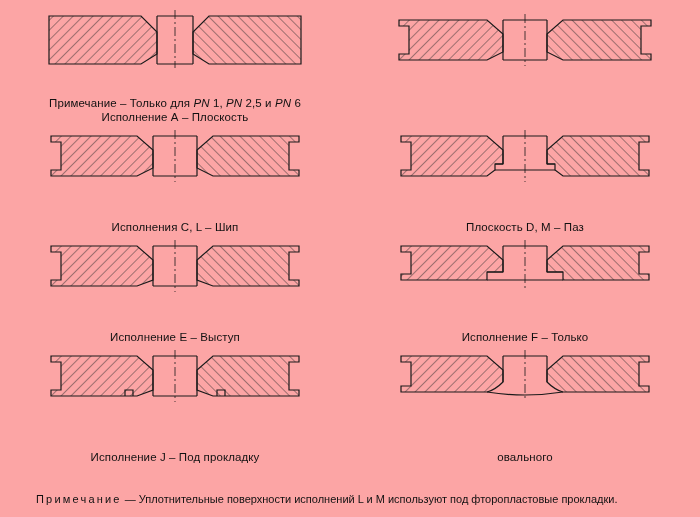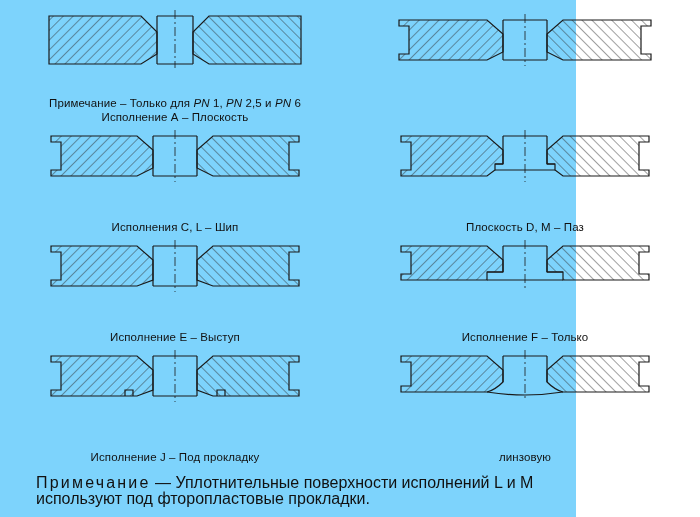--- a/index.html
+++ b/index.html
@@ -10,23 +10,23 @@
   body {
     width: 700px;
     height: 517px;
     font-family: "Liberation Sans", sans-serif;
     color: #1a1a1a;
     position: relative;
     overflow: hidden;
   }
   #sheet {
     position: relative;
-    width: 576px;
+    width: 700px;
     height: 517px;
-    background: #7dd3fc;
+    background: #fca5a5;
   }
   .grid {
     position: absolute;
     left: 0;
     top: 8px;
     width: 700px;
     display: grid;
     grid-template-columns: 350px 350px;
     grid-template-rows: 118px 110px 110px 120px;
   }
@@ -51,21 +51,21 @@
     position: absolute;
     left: 0;
     right: 0;
     bottom: 2px;
   }
   .footer {
     position: absolute;
     left: 36px;
     right: 20px;
     bottom: 10px;
-    font-size: 16px;
+    font-size: 11px;
     line-height: 16px;
     color: #111;
   }
   .footer .sp {
     letter-spacing: 2.2px;
   }
 </style>
 </head>
 <body>
 
@@ -300,21 +300,21 @@
         </g>
         <g stroke="#1a1a1a" stroke-width="1.2" fill="none">
           <line x1="112" y1="10" x2="112" y2="36"></line>
           <line x1="156" y1="10" x2="156" y2="36"></line>
           <line x1="112" y1="10" x2="156" y2="10"></line>
           <path d="M96,46 Q134,52 172,46"></path>
         </g>
         <line x1="134" y1="4" x2="134" y2="54" stroke="#1a1a1a" stroke-width="0.8" stroke-dasharray="9,3,2,3"></line>
       </svg>
       <div class="cap-wrap">
-        <div class="caption">линзовую</div>
+        <div class="caption">овального</div>
       </div>
     </div>
 
   </div>
 
   <div class="footer">
     <span class="sp">Примечание</span><span> — Уплотнительные поверхности исполнений L и M используют под фторопластовые прокладки.</span>
   </div>
 
 </div>

